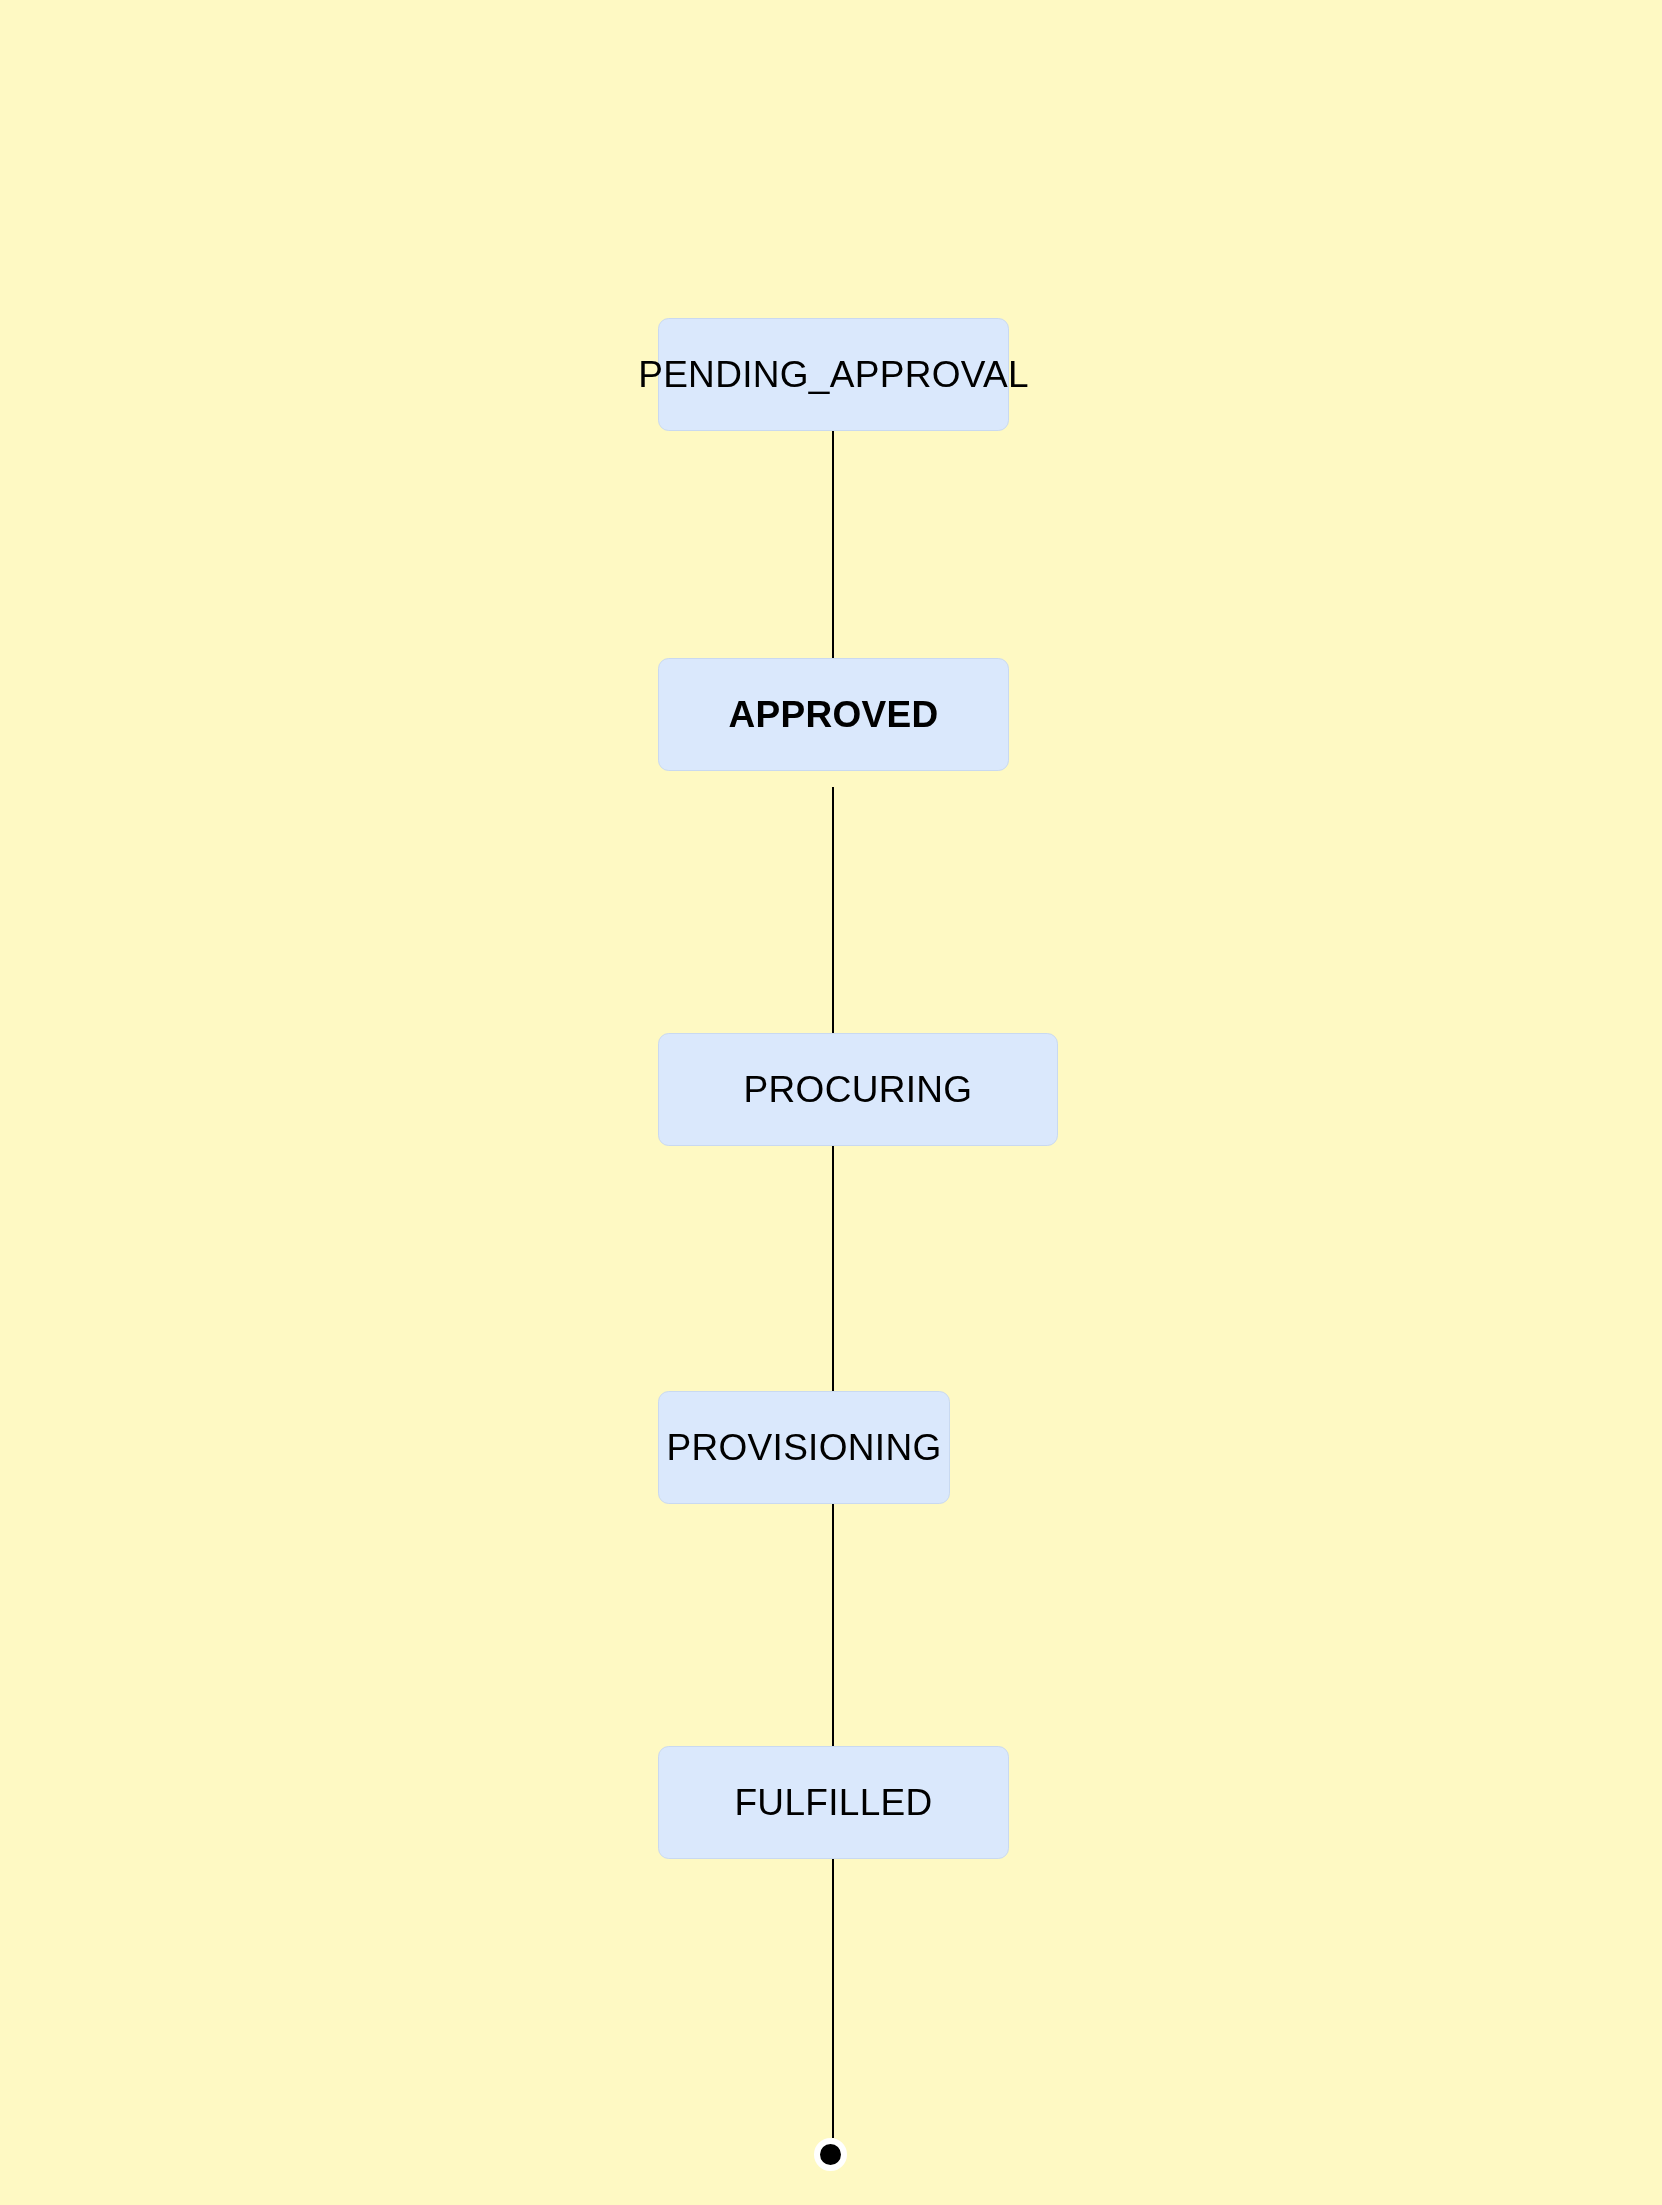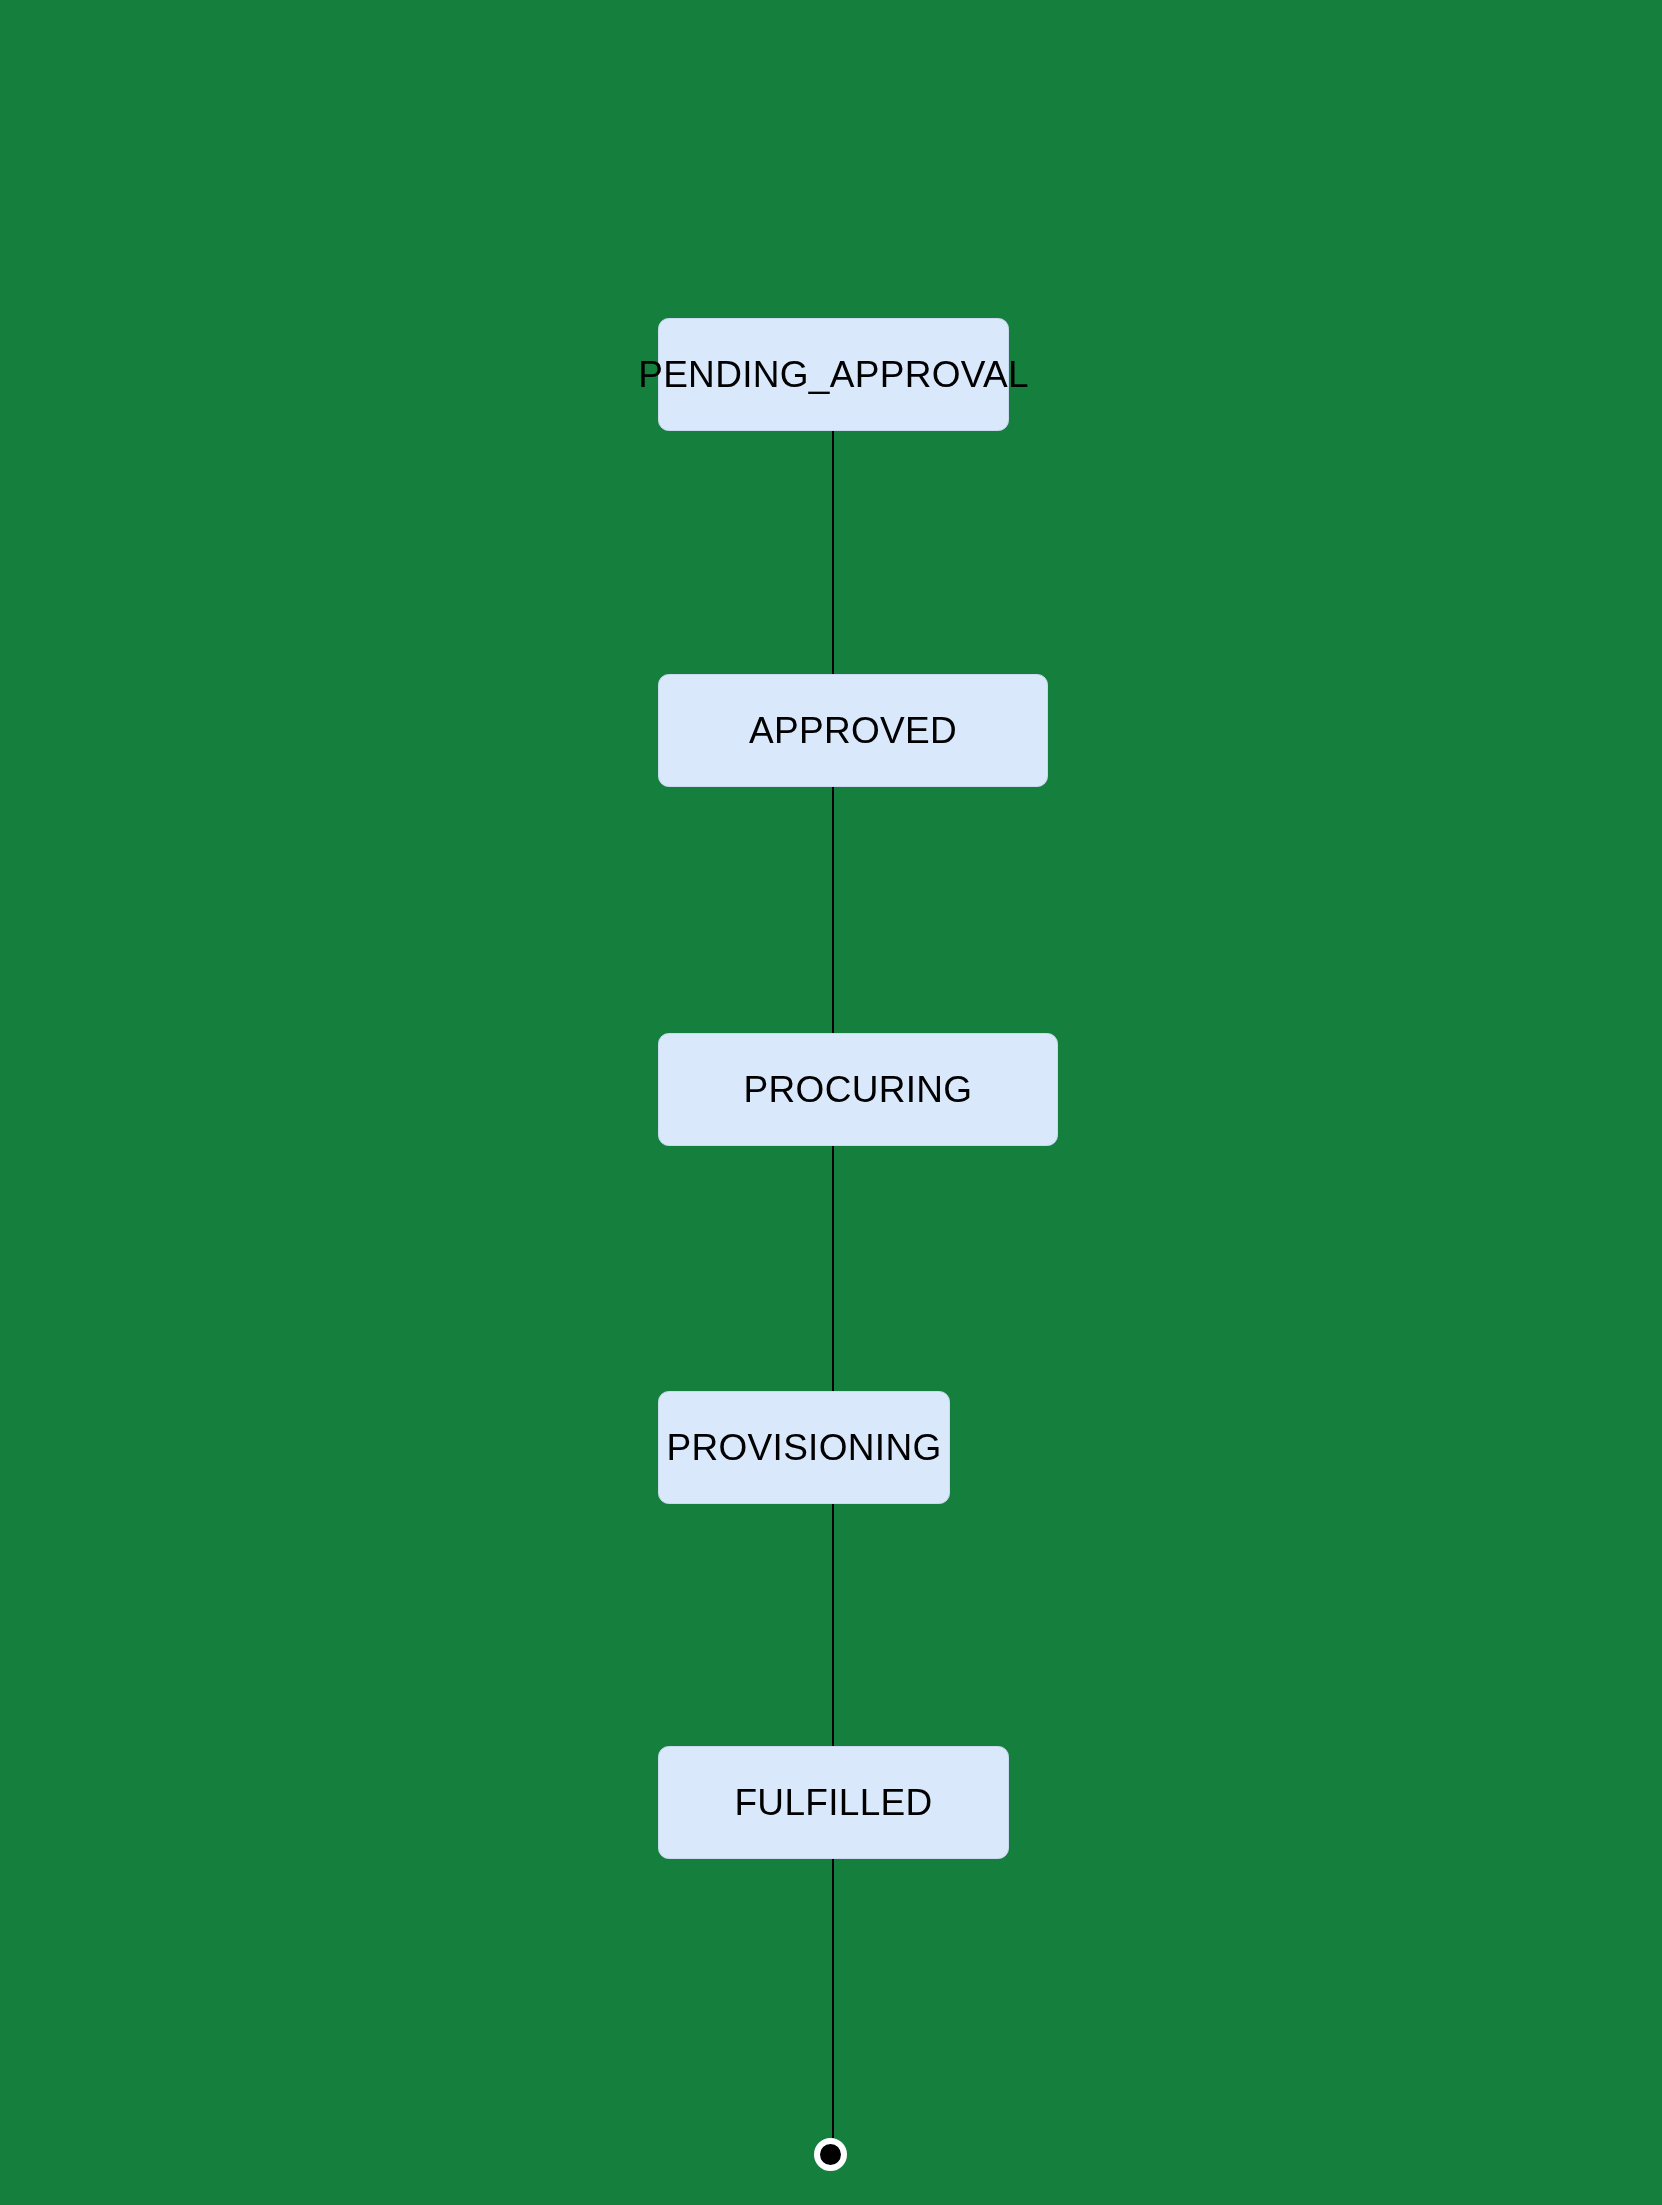--- a/index.html
+++ b/index.html
@@ -13,21 +13,21 @@
     height: 2205px;
     position: relative;
     overflow: hidden;
     font-family: "Liberation Sans", "DejaVu Sans", sans-serif;
     -webkit-font-smoothing: antialiased;
   }
 
   #diagram-canvas {
     position: absolute;
     inset: 0;
-    background: #15803d;
+    background: #fef9c3;
   }
 
   
   .state-node {
     position: absolute;
     box-sizing: border-box;
     background: #dae8fc;
     border: 1.2px solid #c9d9f0;
     border-radius: 10.7px;
     display: flex;
@@ -66,21 +66,21 @@
   <div class="edge-line" style="left:832px; top:431px;  height:243px;"></div>
   <div class="edge-line" style="left:832px; top:787px; height:246px;"></div>
   <div class="edge-line" style="left:832px; top:1146px; height:245px;"></div>
   <div class="edge-line" style="left:832px; top:1504px; height:243px;"></div>
   <div class="edge-line" style="left:832px; top:1859px; height:279px;"></div>
 
   <div class="state-node" style="left:658px; top:318px; width:351px; height:113px;">
     <span>PENDING_APPROVAL</span>
   </div>
 
-  <div class="state-node" style="left:658px; top:674px; width:390px; height:113px;">
+  <div class="state-node" style="left:658px; top:658px; width:351px; height:113px;font-weight:bold;">
     <span>APPROVED</span>
   </div>
 
   <div class="state-node" style="left:658px; top:1033px; width:400px; height:113px;">
     <span>PROCURING</span>
   </div>
 
   <div class="state-node" style="left:658px; top:1391px; width:292px; height:113px;">
     <span>PROVISIONING</span>
   </div>

